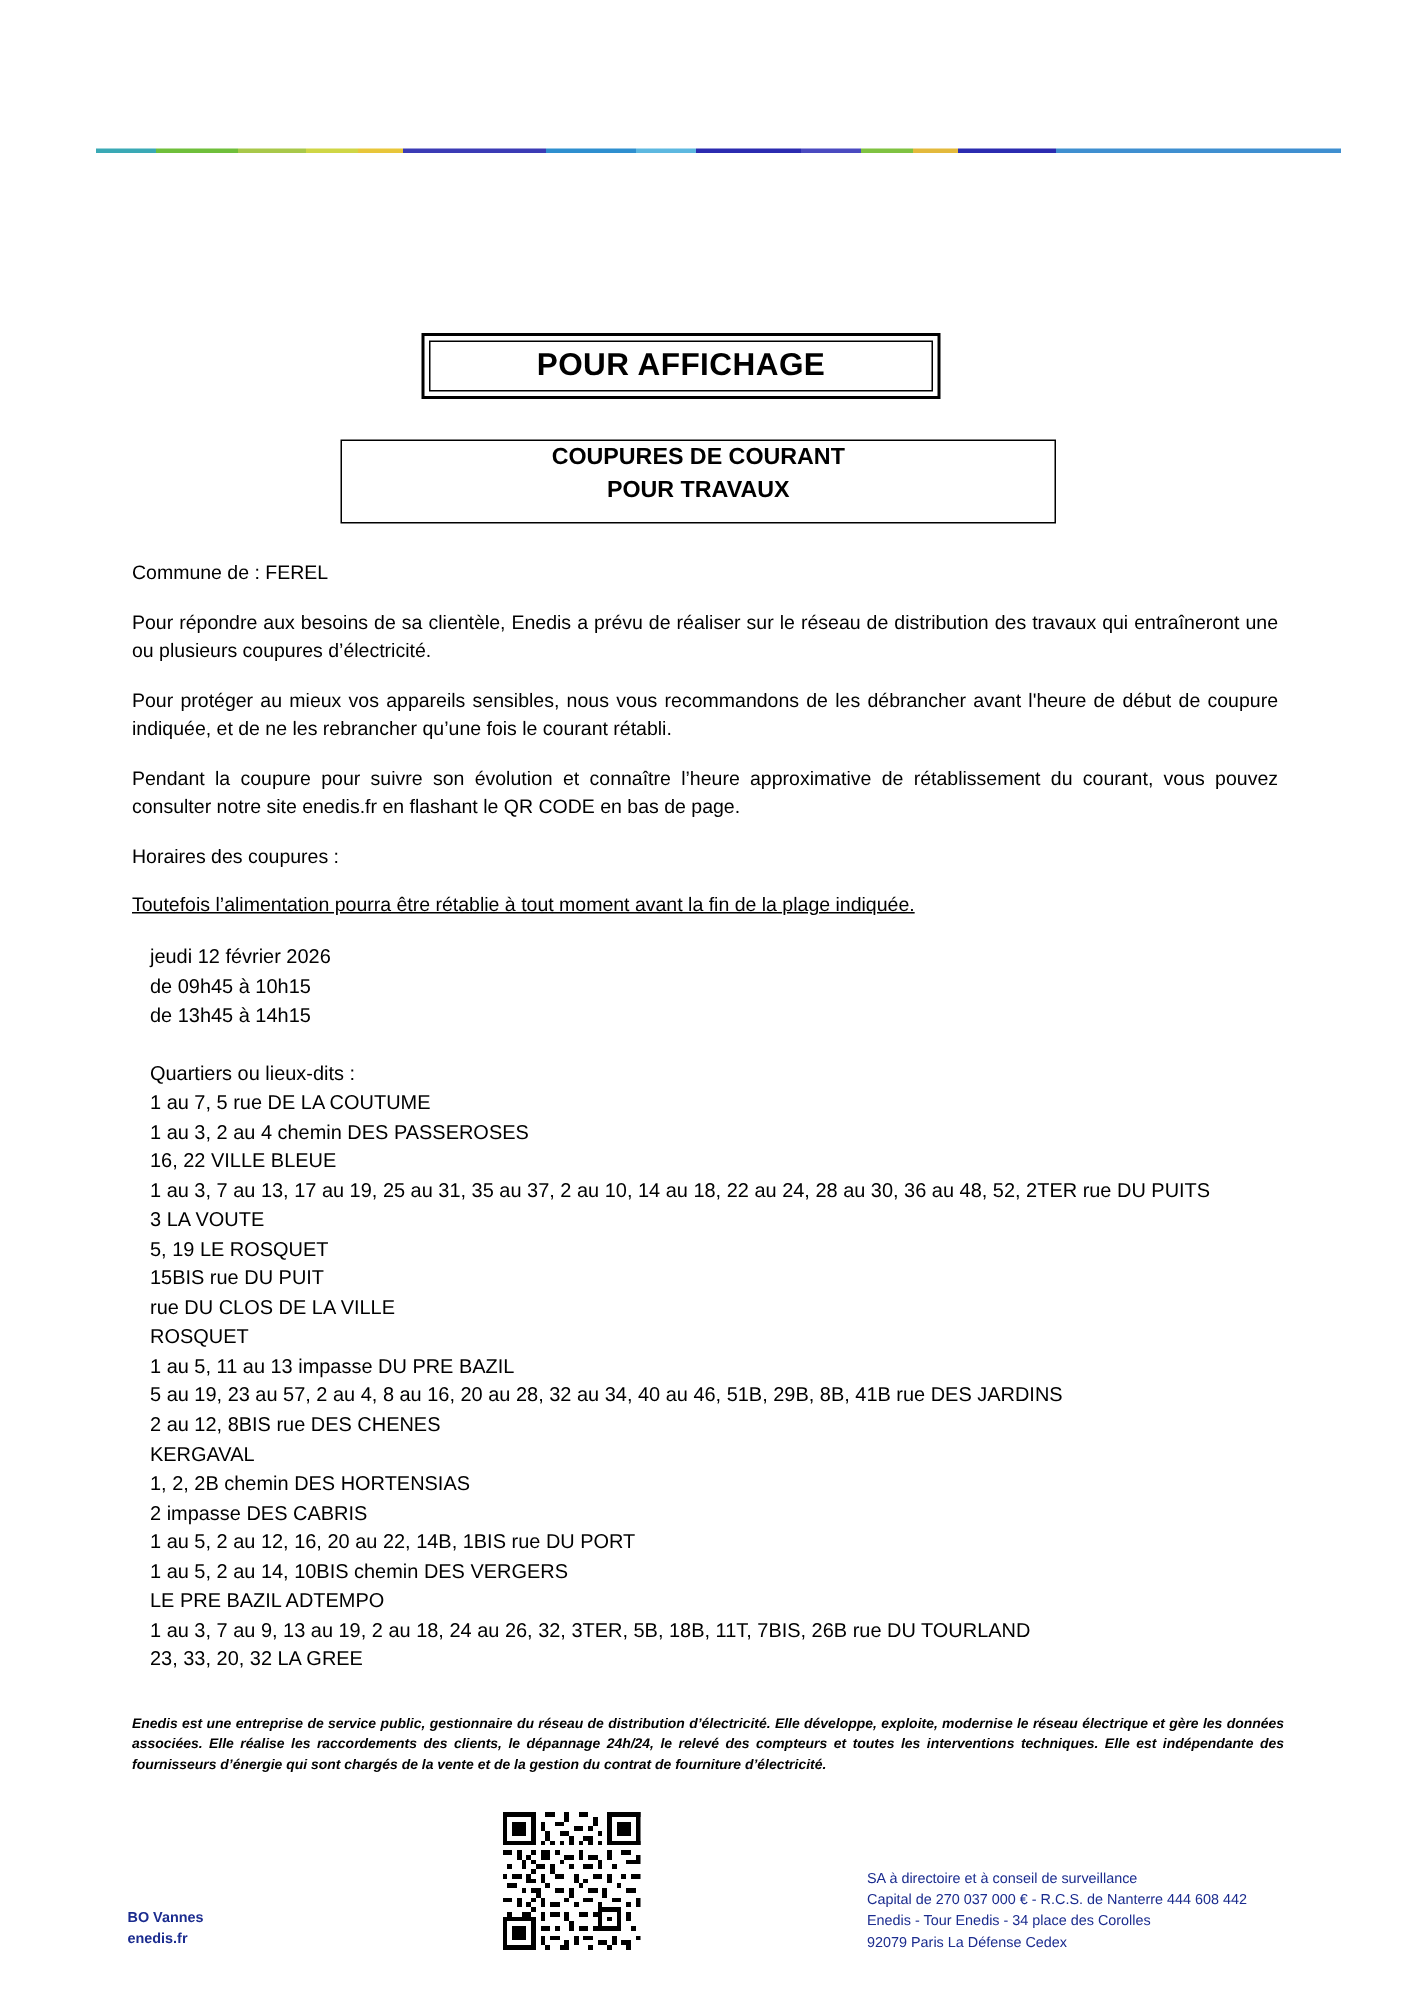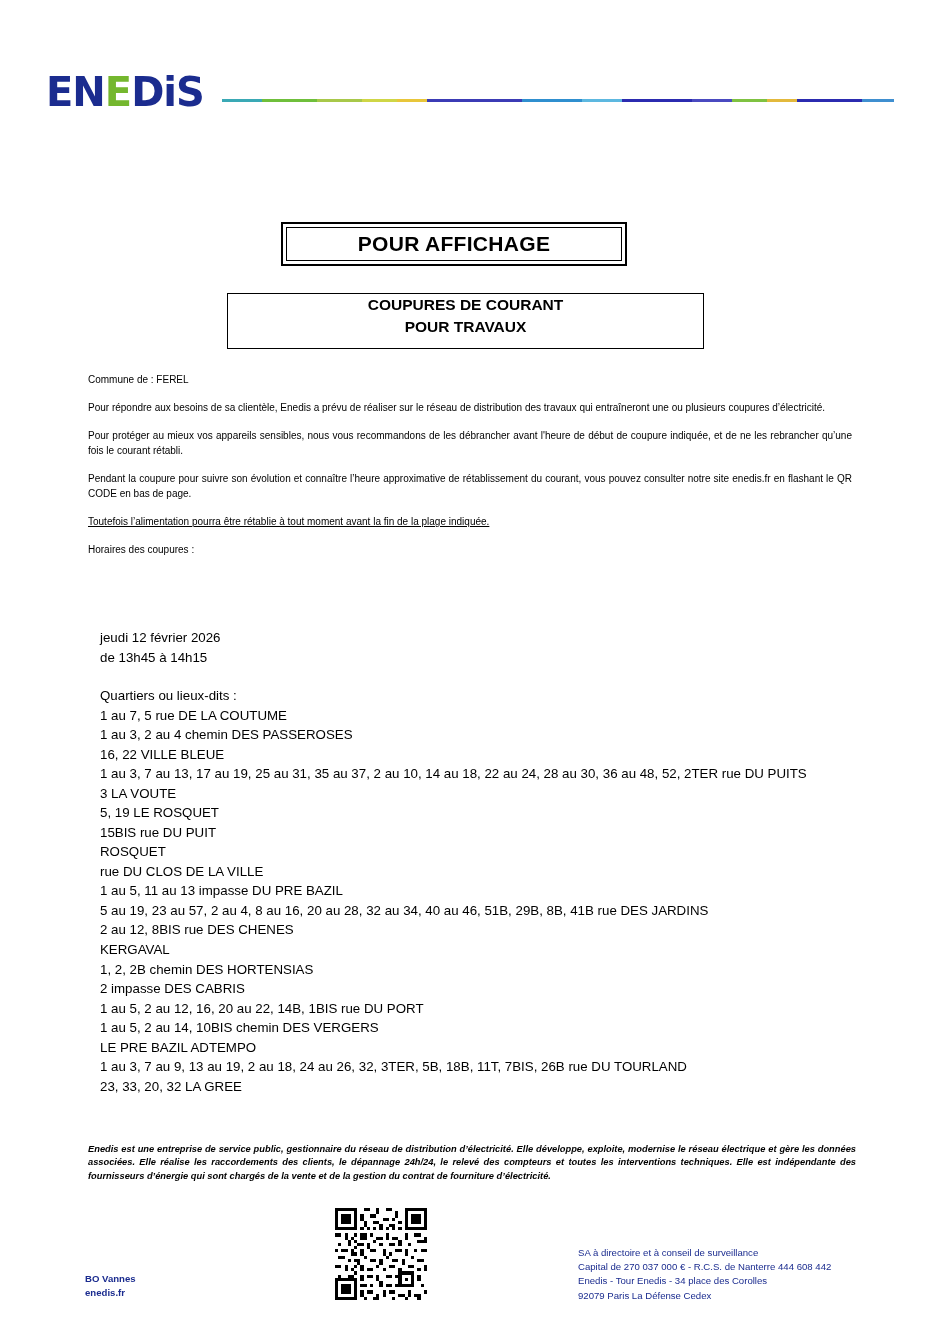--- a/index.html
+++ b/index.html
@@ -110,21 +110,21 @@
     font-size: 15.5px;
     line-height: 1.42;
   }
 
   
   .body-text {
     position: absolute;
     top: 372px;
     left: 88px;
     width: 764px;
-    font-size: 10px;
+    font-size: 13px;
     line-height: 1.5;
   }
   .body-text p {
     margin: 0 0 13px 0;
     text-align: justify;
   }
   .body-text p.nojust { text-align: left; }
   .underlined { text-decoration: underline; }
 
   
@@ -181,62 +181,58 @@
     color: #1b2c8f;
     line-height: 1.48;
   }
 </style>
 </head>
 <body>
 
 <div class="page">
 
   <div class="header">
-    <div class="logo">
-      <span class="l-blue">EN</span>
-        <span class="l-green">E</span>
-        <span class="l-blue">DiS</span>
-    </div>
     <div class="rule-wrap">
       <div class="rule"></div>
     </div>
   </div>
 
   <div class="affichage-box">
     <div class="affichage-inner">POUR AFFICHAGE</div>
   </div>
 
   <div class="coupures-box">
     <div>COUPURES DE COURANT</div>
     <div>POUR TRAVAUX</div>
   </div>
 
   <div class="body-text">
     <p class="nojust">Commune de : FEREL</p>
     <p>Pour répondre aux besoins de sa clientèle, Enedis a prévu de réaliser sur le réseau de distribution des travaux qui entraîneront une ou plusieurs coupures d’électricité.</p>
     <p>Pour protéger au mieux vos appareils sensibles, nous vous recommandons de les débrancher avant l'heure de début de coupure indiquée, et de ne les rebrancher qu’une fois le courant rétabli.</p>
     <p>Pendant la coupure pour suivre son évolution et connaître l’heure approximative de rétablissement du courant, vous pouvez consulter notre site enedis.fr en flashant le QR CODE en bas de page.</p>
+    <p class="nojust">Horaires des coupures :</p>
     <p class="nojust underlined">Toutefois l’alimentation pourra être rétablie à tout moment avant la fin de la plage indiquée.</p>
-    <p class="nojust">Horaires des coupures :</p>
   </div>
 
   <div class="listing">
     <div class="line">jeudi 12 février 2026</div>
+    <div class="line">de 09h45 à 10h15</div>
     <div class="line">de 13h45 à 14h15</div>
     <div class="spacer"></div>
     <div class="line">Quartiers ou lieux-dits :</div>
     <div class="line">1 au 7, 5 rue DE LA COUTUME</div>
     <div class="line">1 au 3, 2 au 4 chemin DES PASSEROSES</div>
     <div class="line">16, 22 VILLE BLEUE</div>
     <div class="line">1 au 3, 7 au 13, 17 au 19, 25 au 31, 35 au 37, 2 au 10, 14 au 18, 22 au 24, 28 au 30, 36 au 48, 52, 2TER rue DU PUITS</div>
     <div class="line">3 LA VOUTE</div>
     <div class="line">5, 19 LE ROSQUET</div>
     <div class="line">15BIS rue DU PUIT</div>
+    <div class="line">rue DU CLOS DE LA VILLE</div>
     <div class="line">ROSQUET</div>
-    <div class="line">rue DU CLOS DE LA VILLE</div>
     <div class="line">1 au 5, 11 au 13 impasse DU PRE BAZIL</div>
     <div class="line">5 au 19, 23 au 57, 2 au 4, 8 au 16, 20 au 28, 32 au 34, 40 au 46, 51B, 29B, 8B, 41B rue DES JARDINS</div>
     <div class="line">2 au 12, 8BIS rue DES CHENES</div>
     <div class="line">KERGAVAL</div>
     <div class="line">1, 2, 2B chemin DES HORTENSIAS</div>
     <div class="line">2 impasse DES CABRIS</div>
     <div class="line">1 au 5, 2 au 12, 16, 20 au 22, 14B, 1BIS rue DU PORT</div>
     <div class="line">1 au 5, 2 au 14, 10BIS chemin DES VERGERS</div>
     <div class="line">LE PRE BAZIL ADTEMPO</div>
     <div class="line">1 au 3, 7 au 9, 13 au 19, 2 au 18, 24 au 26, 32, 3TER, 5B, 18B, 11T, 7BIS, 26B rue DU TOURLAND</div>

